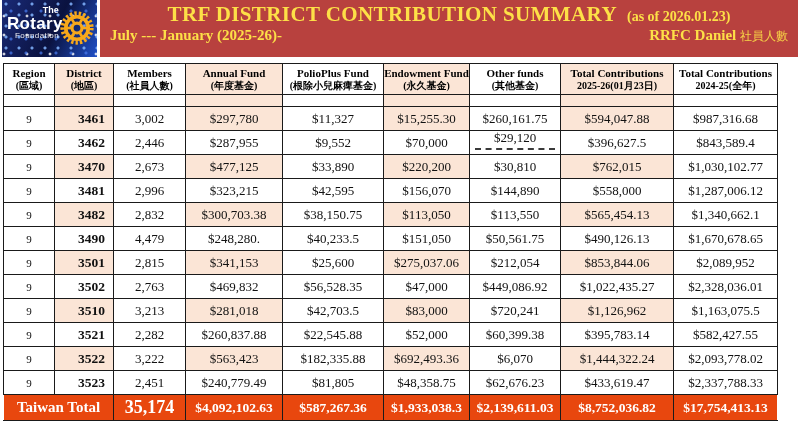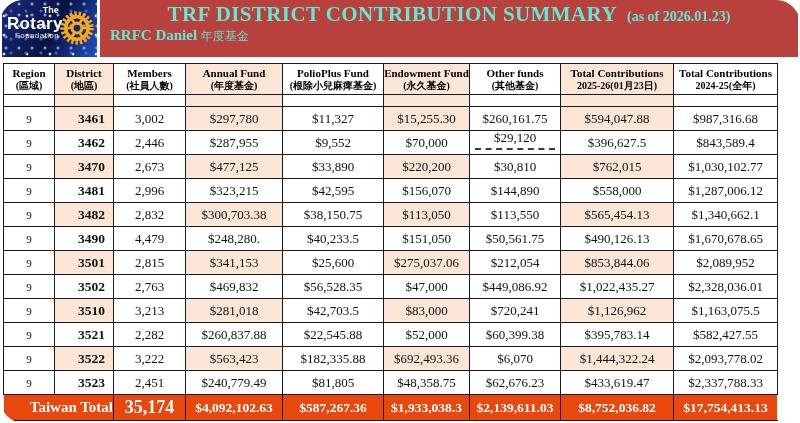--- a/index.html
+++ b/index.html
@@ -1,36 +1,36 @@
 <!DOCTYPE html>
 <html style="--banner_red: #b8413e; --total_orange: #e8470e; --peach: #fbe5d6; --logo_navy: #0b1340; --wheel_gold: #f7a81b;"><head>
 <meta charset="utf-8">
 <title>TRF District Contribution Summary</title>
 <style>
   html,body{margin:0;padding:0;background:#fff;}
   .canvas{position:relative;width:800px;height:423px;background:#fff;overflow:hidden;
-          font-family:"Liberation Serif",serif;border-radius:24px;}
+          font-family:"Liberation Serif",serif;}
 
   
   .topbar{position:absolute;top:0;left:0;width:798px;height:57px;display:flex;}
   .logo{position:relative;width:95px;height:57px;margin-left:2px;flex:0 0 auto;
         background-color:var(--logo_navy,#0b1340);
         background-image:
           radial-gradient(circle at 4px 4px, rgba(130,180,255,.85) 1px, transparent 2px),
           radial-gradient(circle at 9px 11px, rgba(70,120,235,.75) 1px, transparent 2px),
           radial-gradient(circle at 2px 16px, rgba(255,255,255,.8) 1px, transparent 1.8px),
           linear-gradient(115deg,#1a2a77 0%,#0a123f 55%,#2050c8 100%);
         background-size:13px 11px,15px 14px,23px 19px,100% 100%;}
   .logo-text{position:absolute;left:5px;top:6px;color:#fff;font-family:"Liberation Sans",sans-serif;line-height:1;}
   .logo-the{display:block;text-align:right;font-size:9px;font-weight:bold;margin-right:4px;}
   .logo-rotary{display:block;font-size:17px;font-weight:bold;letter-spacing:.3px;}
   .logo-foundation{display:block;font-size:8px;margin-left:8px;letter-spacing:.4px;opacity:.92;}
   .wheel{position:absolute;right:2px;top:10px;}
 
-  .banner{flex:1 1 auto;margin-left:3px;background:var(--banner_red,#b8413e);color:#5eead4;
+  .banner{flex:1 1 auto;margin-left:3px;background:var(--banner_red,#b8413e);color:#fde047;
           padding:2px 8px 0 8px;box-sizing:border-box;}
   .banner-line1{text-align:center;white-space:nowrap;}
   .banner-title{font-size:21px;font-weight:bold;letter-spacing:.4px;}
   .banner-asof{font-size:14px;font-weight:bold;margin-left:6px;}
   .banner-line2{display:flex;justify-content:space-between;align-items:baseline;margin-top:0px;padding:0 2px 3px 2px;}
   .banner-period{font-size:15px;font-weight:bold;}
   .banner-author{font-size:15px;font-weight:bold;}
   .banner-author .cjk{font-size:12px;font-weight:normal;opacity:.9;}
 
   
@@ -44,21 +44,21 @@
   tr.blank-row td{height:11px;line-height:0;}
   tbody td{height:23px;font-size:13px;color:#111;}
   tbody td.c-region{font-size:11px;}
   tbody td.c-district{font-weight:bold;font-size:13.5px;padding-left:15px;}
   td.dash-cell{vertical-align:top;text-align:center;}
   td.dash-cell span{display:block;line-height:14px;padding-top:0px;}
   td.dash-cell .dash{width:88%;margin:3px auto 0;border-top:2px dashed #3a3a3a;height:0;}
 
   tfoot td{height:25px;background:var(--total_orange,#e8470e);color:#fff;font-weight:bold;
            border:1px solid rgba(255,255,255,.55);border-top:1px solid #1a1a1a;}
-  tfoot td:first-child{border-left-color:transparent;text-align:right;}
+  tfoot td:first-child{border-left-color:transparent;}
   tfoot td:last-child{border-right-color:transparent;}
   tfoot td{border-bottom-color:transparent;}
   tfoot .t-label{font-size:15px;}
   tfoot .t-members{font-size:18px;}
   tfoot .t-money{font-size:13.5px;}
 </style>
 </head>
 <body>
 
 <div class="canvas">
@@ -86,21 +86,22 @@
         </g>
       </svg>
     </div>
 
     <div class="banner">
       <div class="banner-line1">
         <span class="banner-title">TRF DISTRICT CONTRIBUTION SUMMARY</span>
         <span class="banner-asof">(as of 2026.01.23)</span>
       </div>
       <div class="banner-line2">
-        <span class="banner-author"><span>RRFC Daniel</span> <span class="cjk">年度基金</span></span>
+        <span class="banner-period">July --- January (2025-26)-</span>
+        <span class="banner-author"><span>RRFC Daniel</span> <span class="cjk">社員人數</span></span>
       </div>
     </div>
   </div>
 
   <table class="report">
     <colgroup>
       <col style="width:51px">
         <col style="width:59px">
         <col style="width:72px">
       <col style="width:97px">

